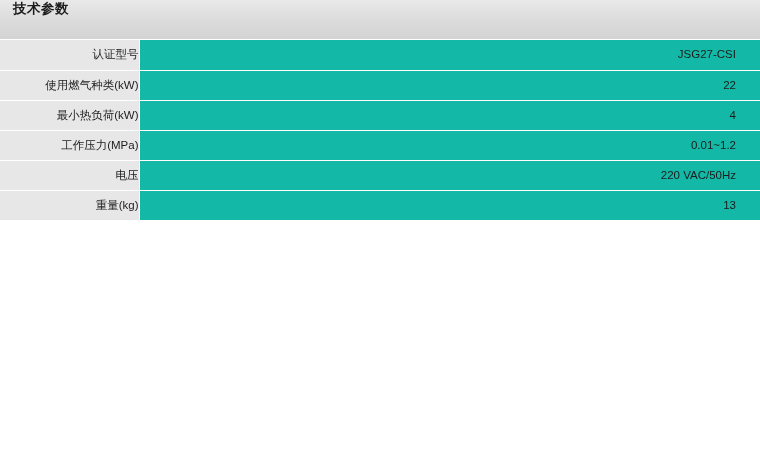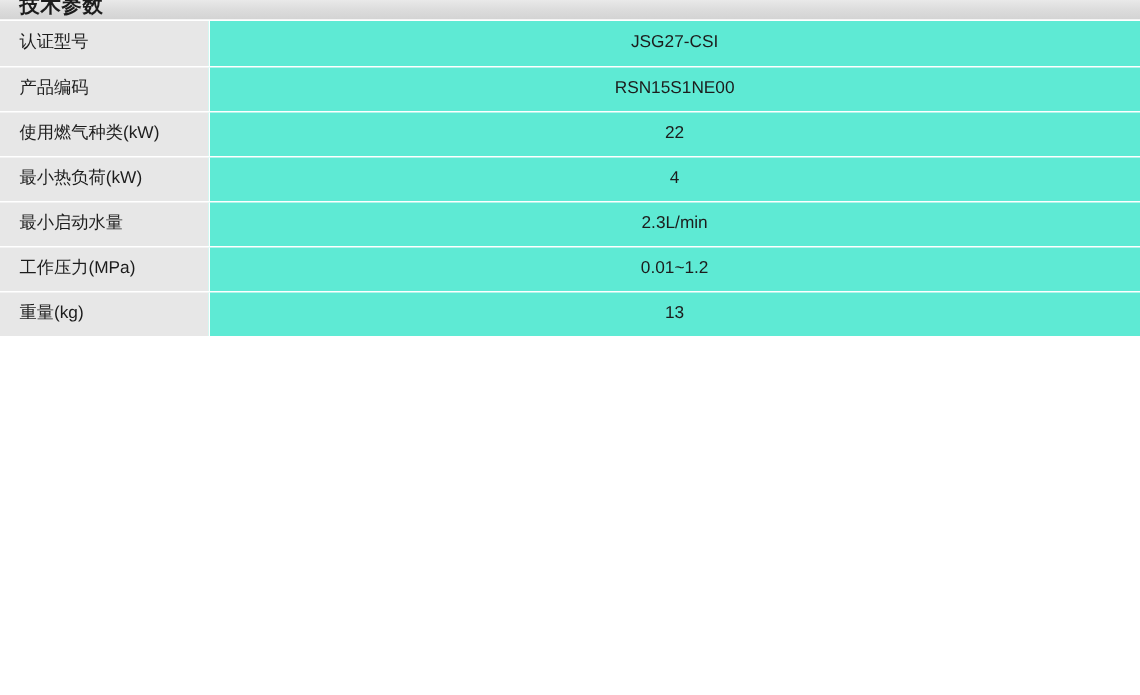--- a/index.html
+++ b/index.html
@@ -13,25 +13,25 @@
     -webkit-font-smoothing: antialiased;
   }
   .spec-sheet {
     width: 760px;
     height: 463px;
     position: relative;
     overflow: hidden;
     background: #ffffff;
   }
   .spec-header {
-    height: 14px;
+    height: 40px;
     background: linear-gradient(to bottom, #e9e9e9 0%, #dcdcdc 50%, #d3d3d3 100%);
     border-bottom: 1px solid #ffffff;
     display: flex;
-    align-items: flex-end;
+    align-items: flex-start;
     padding-left: 13px;
     box-sizing: border-box;
   }
   .spec-header-title {
     font-size: 13.5px;
     font-weight: bold;
     color: #1c1c1c;
     letter-spacing: 0.5px;
   }
   .spec-table {
@@ -41,33 +41,34 @@
   }
   .spec-table tr {
     height: 30px;
   }
   .spec-table td {
     border-bottom: 1px solid #ffffff;
     vertical-align: middle;
     font-size: 11.5px;
     line-height: 1.45;
     box-sizing: border-box;
+    text-align: right;
   }
   .cell-label {
     width: 139px;
     background: #e7e7e7;
     padding: 4px 0 4px 13px;
     color: #1c1c1c;
     border-right: 1px solid #ffffff;
   }
   .cell-value {
-    background: #5eead4;
+    background: #14b8a6;
     text-align: center;
     color: #1c1c1c;
-    padding: 4px 8px;
+    padding: 4px 24px;
   }
   .row-tall {
     height: 44px;
   }
   .label-line {
     display: block;
   }
 </style>
 </head>
 <body>
@@ -81,47 +82,41 @@
   <table class="spec-table">
     <tbody>
         <tr>
           <td class="cell-label">
             <span class="label-line">认证型号</span>
           </td>
           <td class="cell-value">JSG27-CSI</td>
         </tr>
         <tr>
           <td class="cell-label">
-            <span class="label-line">产品编码</span>
-          </td>
-          <td class="cell-value">RSN15S1NE00</td>
-        </tr>
-        <tr>
-          <td class="cell-label">
             <span class="label-line">使用燃气种类(kW)</span>
           </td>
           <td class="cell-value">22</td>
         </tr>
         <tr>
           <td class="cell-label">
             <span class="label-line">最小热负荷(kW)</span>
           </td>
           <td class="cell-value">4</td>
         </tr>
         <tr>
           <td class="cell-label">
-            <span class="label-line">最小启动水量</span>
+            <span class="label-line">工作压力(MPa)</span>
           </td>
-          <td class="cell-value">2.3L/min</td>
+          <td class="cell-value">0.01~1.2</td>
         </tr>
         <tr>
           <td class="cell-label">
-            <span class="label-line">工作压力(MPa)</span>
+            <span class="label-line">电压</span>
           </td>
-          <td class="cell-value">0.01~1.2</td>
+          <td class="cell-value">220 VAC/50Hz</td>
         </tr>
         <tr>
           <td class="cell-label">
             <span class="label-line">重量(kg)</span>
           </td>
           <td class="cell-value">13</td>
         </tr>
       </tbody>
   </table>
 

